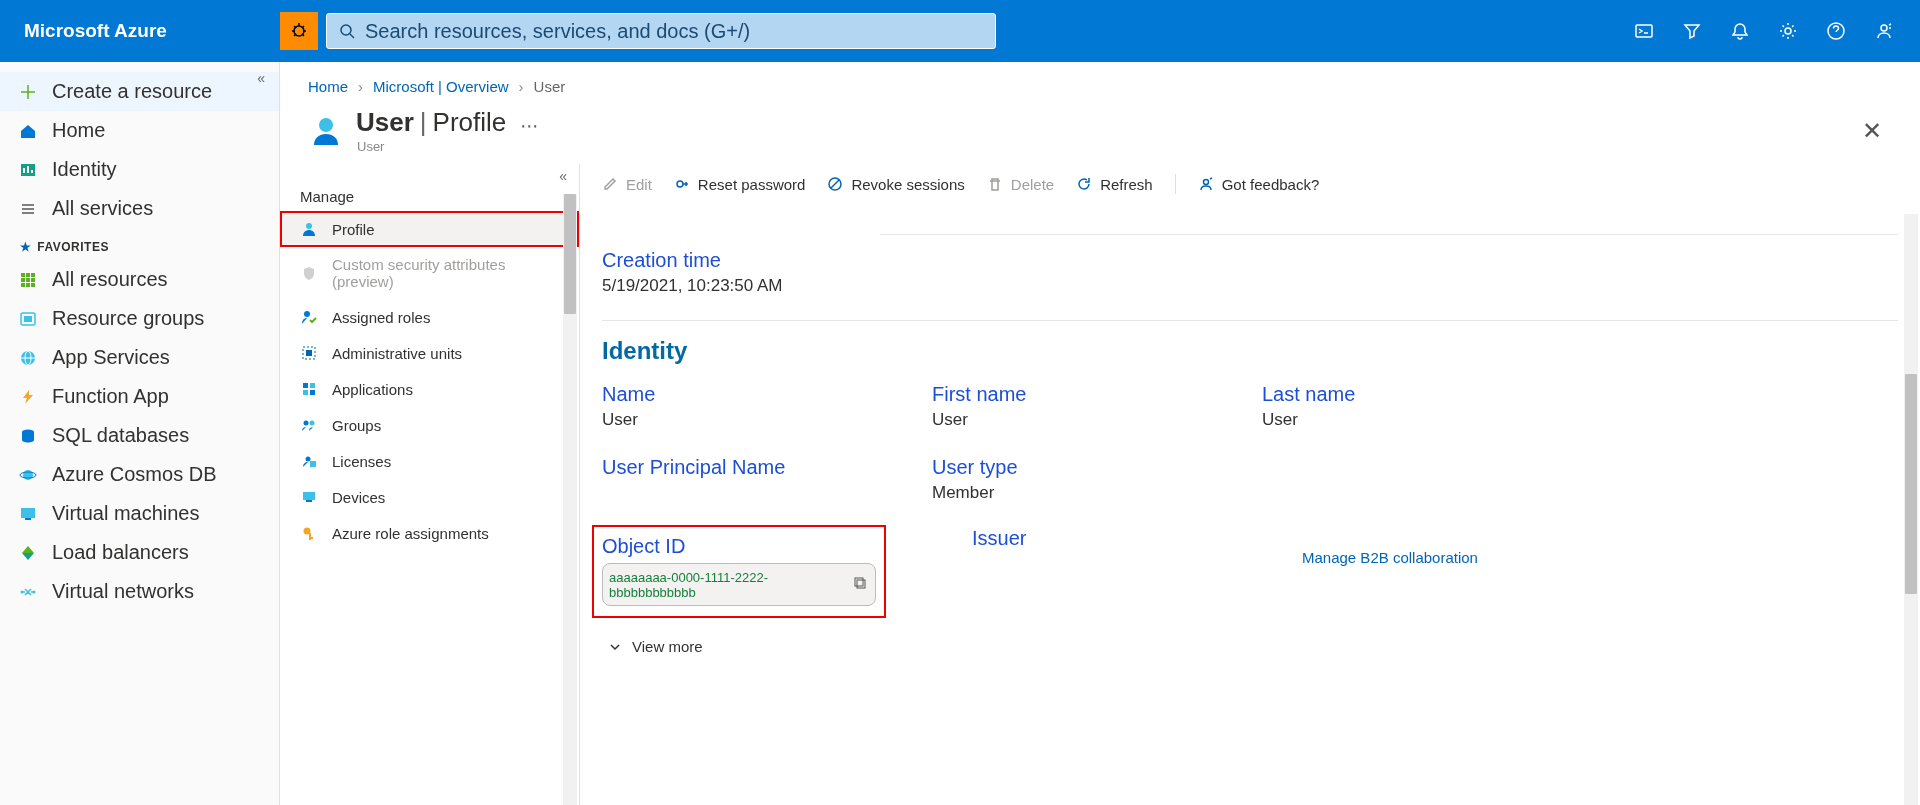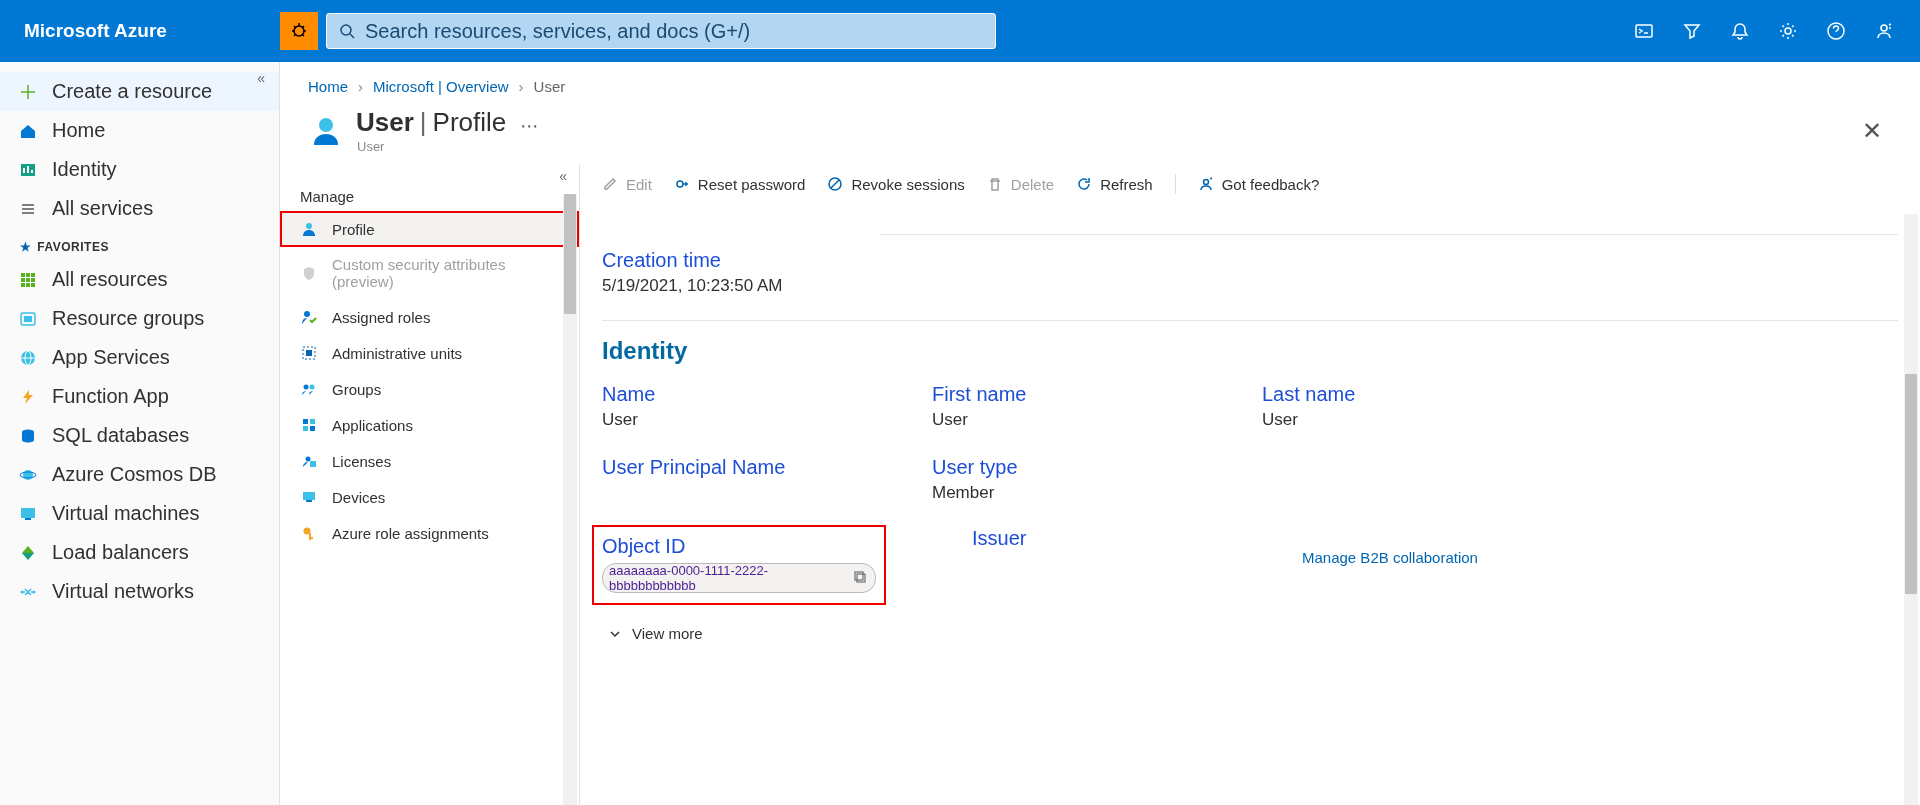--- a/index.html
+++ b/index.html
@@ -60,21 +60,21 @@
 
 .section { padding: 14px 22px 6px; }
 .field-label { font-size: 20px; color: #1d4ed8; margin-bottom: 4px; }
 .field-value { font-size: 17px; color: #323130; }
 .hr { border-top: 1px solid #e6e6e6; margin: 18px 22px 0; }
 .section-title { font-size: 24px; font-weight: 600; color: #0369a1; padding: 16px 22px 10px; }
 .grid-row { display: flex; padding: 8px 22px; gap: 40px; }
 .grid-cell { flex: 0 0 290px; }
 .objid-box { outline: 2px solid #e00; padding: 8px 8px 10px 8px; width: 290px; }
 .objid-box .field-label { margin-bottom: 5px; }
-.copyfield { display: flex; align-items: center; background: #f3f2f1; border: 1px solid #bbb; border-radius: 14px; height: 30px; padding: 0 6px; font-size: 13px; color: #4c1d95; }
+.copyfield { display: flex; align-items: center; background: #f3f2f1; border: 1px solid #bbb; border-radius: 8px; height: 43px; padding: 0 6px; font-size: 13px; color: #15803d; }
 .copyfield .val { flex:1; }
 .copyfield .copy-btn { cursor: pointer; padding: 2px;}
 .link { color: #0066b4; cursor: pointer; font-size: 15px; }
 .viewmore { display: flex; align-items: center; gap: 10px; padding: 14px 28px; font-size: 15px; color: #323130; cursor: pointer;}
 
 
 .mini-scrollbar { position: absolute; top: 30px; right: 2px; width: 14px; height: 620px; background: #f1f1f1;}
 .mini-scrollbar .thumb { position: absolute; top: 0; left:1px; width: 12px; height: 120px; background: #c1c1c1; border-radius:1px;}
 </style>
 </head>
@@ -339,37 +339,37 @@
               <svg width="16" height="16" viewBox="0 0 16 16">
                 <rect x="2" y="2" width="12" height="12" fill="none" stroke="#0066b4" stroke-width="1" stroke-dasharray="2"></rect>
                 <rect x="5" y="5" width="6" height="6" fill="#0066b4"></rect>
               </svg>
             </span>
           <span>Administrative units</span>
         </div>
         <div class="menu-item">
           <span class="menu-icon">
               <svg width="16" height="16" viewBox="0 0 16 16">
-                <circle cx="5" cy="6" r="2.5" fill="#0078d4"></circle>
-                <circle cx="11" cy="6" r="2.5" fill="#3cc0e8"></circle>
-                <path d="M1 14c0-3 2-4 4-4M8 14c0-3 2-4 4-4" fill="#0078d4"></path>
-              </svg>
-            </span>
-          <span>Groups</span>
-        </div>
-        <div class="menu-item">
-          <span class="menu-icon">
-              <svg width="16" height="16" viewBox="0 0 16 16">
                 <rect x="2" y="2" width="5" height="5" fill="#0078d4"></rect>
                 <rect x="9" y="2" width="5" height="5" fill="#3cc0e8"></rect>
                 <rect x="2" y="9" width="5" height="5" fill="#3cc0e8"></rect>
                 <rect x="9" y="9" width="5" height="5" fill="#0078d4"></rect>
               </svg>
             </span>
           <span>Applications</span>
+        </div>
+        <div class="menu-item">
+          <span class="menu-icon">
+              <svg width="16" height="16" viewBox="0 0 16 16">
+                <circle cx="5" cy="6" r="2.5" fill="#0078d4"></circle>
+                <circle cx="11" cy="6" r="2.5" fill="#3cc0e8"></circle>
+                <path d="M1 14c0-3 2-4 4-4M8 14c0-3 2-4 4-4" fill="#0078d4"></path>
+              </svg>
+            </span>
+          <span>Groups</span>
         </div>
         <div class="menu-item">
           <span class="menu-icon">
               <svg width="16" height="16" viewBox="0 0 16 16">
                 <circle cx="7" cy="6" r="2.5" fill="#0078d4"></circle>
                 <path d="M2 14c0-3 2-5 5-5" fill="#0078d4"></path>
                 <rect x="9" y="8" width="6" height="6" fill="#3cc0e8"></rect>
               </svg>
             </span>
           <span>Licenses</span>

